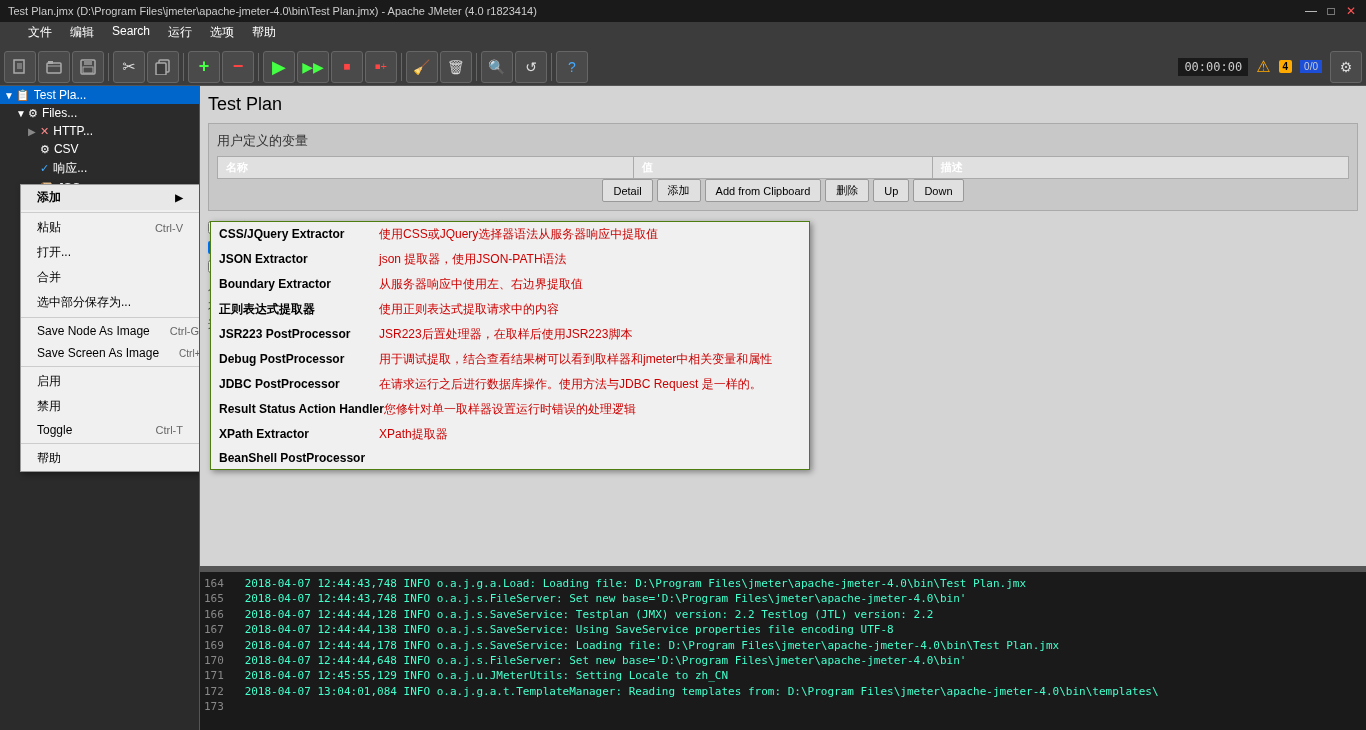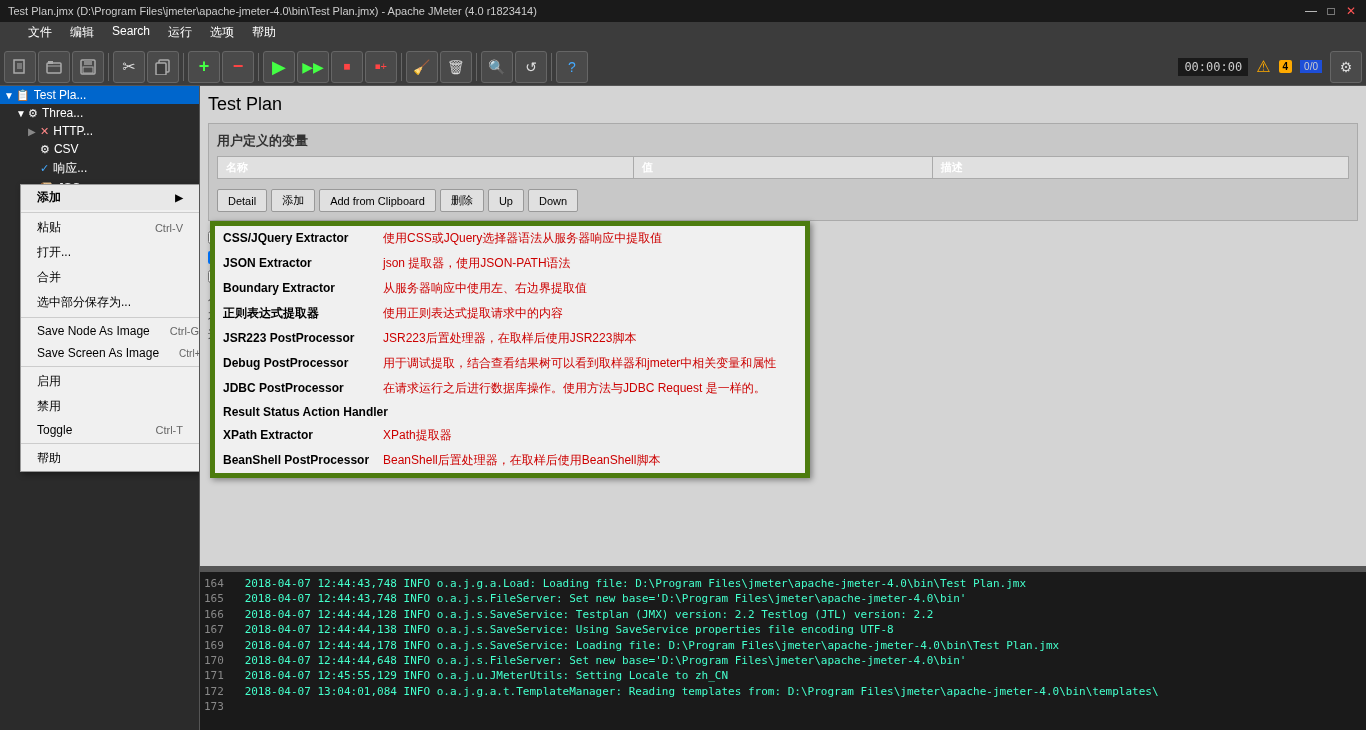--- a/index.html
+++ b/index.html
@@ -138,21 +138,21 @@
     .context-menu-separator { height: 1px; background: #ccc; margin: 2px 0; }
     .context-menu-arrow { font-size: 10px; margin-left: 20px; }
     .context-menu-shortcut { color: #666; font-size: 11px; margin-left: 20px; }
 
     
     .post-submenu {
       position: absolute;
       left: 100%;
       top: 0;
       background: #f0f0f0;
-      border: 5px solid #4d7c0f;
+      border: 1px solid #4d7c0f;
       z-index: 1002;
       min-width: 600px;
       box-shadow: 2px 2px 6px rgba(0,0,0,0.4);
       color: #000;
     }
     .post-submenu-item {
       padding: 4px 8px;
       cursor: pointer;
       font-size: 12px;
       display: flex;
@@ -194,42 +194,43 @@
 
     .panel-section {
       background: #c8c8c8;
       border: 1px solid #aaa;
       padding: 8px;
       margin-bottom: 8px;
     }
 
     .panel-title {
       font-size: 13px;
-      font-weight: bold;
+      font-weight: normal;
       color: #333;
       margin-bottom: 6px;
     }
 
     .user-vars-table {
       width: 100%;
       border-collapse: collapse;
       background: white;
     }
     .user-vars-table th {
       background: #e0e0e0;
       border: 1px solid #aaa;
       padding: 3px 8px;
       text-align: left;
       font-size: 11px;
     }
 
     .action-buttons {
       display: flex;
       gap: 4px;
-      margin-top: 10px;
+      margin-top: 0;
+      justify-content: center;
     }
     .action-btn {
       padding: 3px 10px;
       background: #e0e0e0;
       border: 1px solid #999;
       cursor: pointer;
       font-size: 11px;
       border-radius: 2px;
     }
 
@@ -375,21 +376,21 @@
 
   <div id="left-panel">
     <div class="tree-item selected">
       <span class="tree-expand">▼</span>
       <span class="tree-icon">📋</span>
       <span>Test Pla...</span>
     </div>
     <div class="tree-item" style="padding-left:16px;">
       <span class="tree-expand">▼</span>
       <span class="tree-icon">⚙</span>
-      <span>Threa...</span>
+      <span>Files...</span>
     </div>
     <div class="tree-item" style="padding-left:28px;">
       <span class="tree-expand" style="color:#888;">▶</span>
       <span class="tree-icon" style="color:#f88;">✕</span>
       <span>HTTP...</span>
     </div>
     <div class="tree-item" style="padding-left:28px;">
       <span class="tree-expand" style="visibility:hidden;">▶</span>
       <span class="tree-icon">⚙</span>
       <span>CSV</span>
@@ -525,28 +526,28 @@
       <div class="post-submenu-item">
         <span class="post-item-name">Debug PostProcessor</span>
         <span class="post-item-desc">用于调试提取，结合查看结果树可以看到取样器和jmeter中相关变量和属性</span>
       </div>
       <div class="post-submenu-item">
         <span class="post-item-name">JDBC PostProcessor</span>
         <span class="post-item-desc">在请求运行之后进行数据库操作。使用方法与JDBC Request 是一样的。</span>
       </div>
       <div class="post-submenu-item">
         <span class="post-item-name">Result Status Action Handler</span>
+        <span class="post-item-desc">您修针对单一取样器设置运行时错误的处理逻辑</span>
       </div>
       <div class="post-submenu-item">
         <span class="post-item-name">XPath Extractor</span>
         <span class="post-item-desc">XPath提取器</span>
       </div>
       <div class="post-submenu-item">
         <span class="post-item-name">BeanShell PostProcessor</span>
-        <span class="post-item-desc">BeanShell后置处理器，在取样后使用BeanShell脚本</span>
       </div>
     </div>
 
     <div class="resize-handle"></div>
     <div id="log-panel">
       <div class="log-line">
         <span class="log-number">164</span>
         <span class="log-info">2018-04-07 12:44:43,748 INFO o.a.j.g.a.Load: Loading file: D:\Program Files\jmeter\apache-jmeter-4.0\bin\Test Plan.jmx</span>
       </div>
       <div class="log-line">

